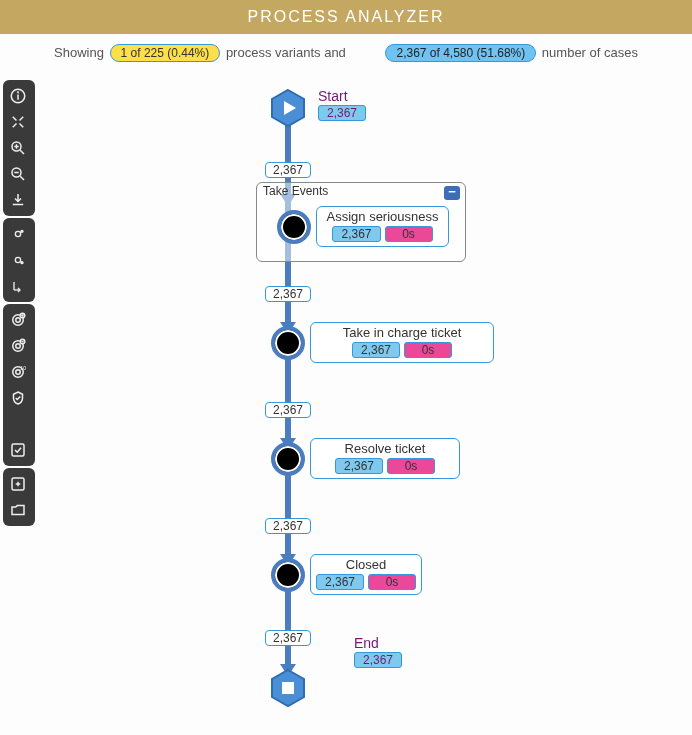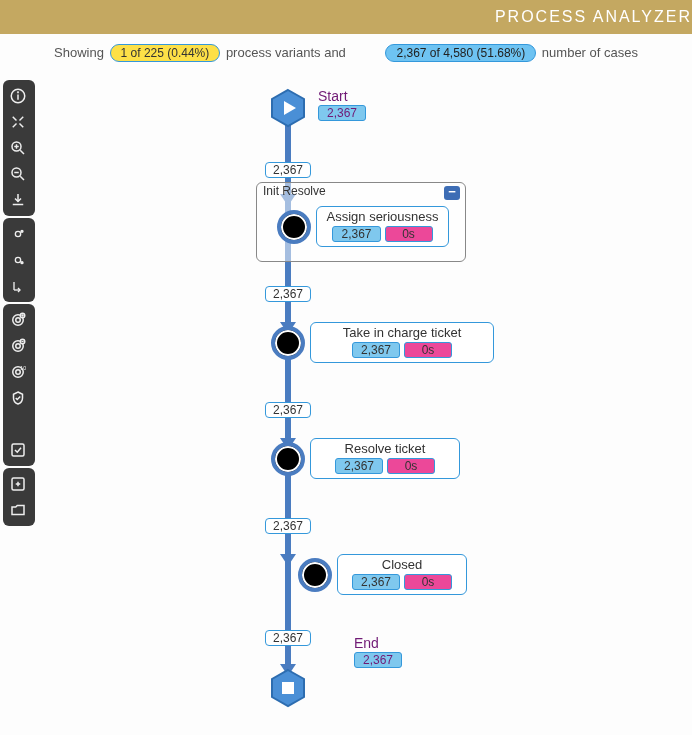--- a/index.html
+++ b/index.html
@@ -7,21 +7,21 @@
     font-family: Arial, Helvetica, sans-serif;
     background: #fdfdfd;
     width: 692px;
     height: 735px;
     overflow: hidden;
     position: relative;
   }
   .header {
     background: #c4a861;
     color: #fff;
-    text-align: right;
+    text-align: center;
     font-size: 16px;
     letter-spacing: 2px;
     padding: 8px 0;
     font-weight: 400;
   }
   .subheader {
     text-align: center;
     font-size: 13px;
     color: #555;
     padding: 10px 0 6px 0;
@@ -344,21 +344,21 @@
       </svg>
   </div>
   <div class="startend-label" style="left:278px; top:18px;">
     <div>Start</div>
     <div class="startend-count">2,367</div>
   </div>
 
   <div class="edge-label" style="left:248px; top:92px;">2,367</div>
 
   <div class="group" style="left:216px; top:112px; width:210px; height:80px;">
-    <div class="group-title">Init Resolve</div>
+    <div class="group-title">Take Events</div>
     <div class="group-collapse">−</div>
   </div>
 
   <div class="node" style="left:276px; top:136px; width:133px;">
     <div class="node-circle"></div>
     <div class="title">Assign seriousness</div>
     <div class="metrics">
       <div class="metric count">2,367</div>
       <div class="metric">0s</div>
     </div>
@@ -381,21 +381,21 @@
     <div class="node-circle"></div>
     <div class="title">Resolve ticket</div>
     <div class="metrics">
       <div class="metric count">2,367</div>
       <div class="metric">0s</div>
     </div>
   </div>
 
   <div class="edge-label" style="left:248px; top:448px;">2,367</div>
 
-  <div class="node" style="left:270px; top:484px; width:130px;margin-left:27px;">
+  <div class="node" style="left:270px; top:484px; width:112px;">
     <div class="node-circle"></div>
     <div class="title">Closed</div>
     <div class="metrics">
       <div class="metric count">2,367</div>
       <div class="metric">0s</div>
     </div>
   </div>
 
   <div class="edge-label" style="left:248px; top:560px;">2,367</div>
 

